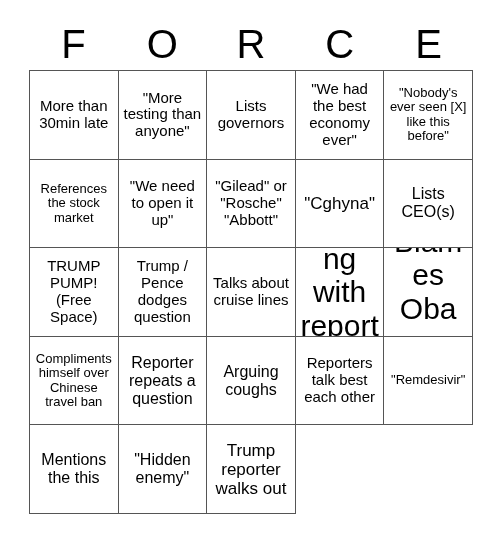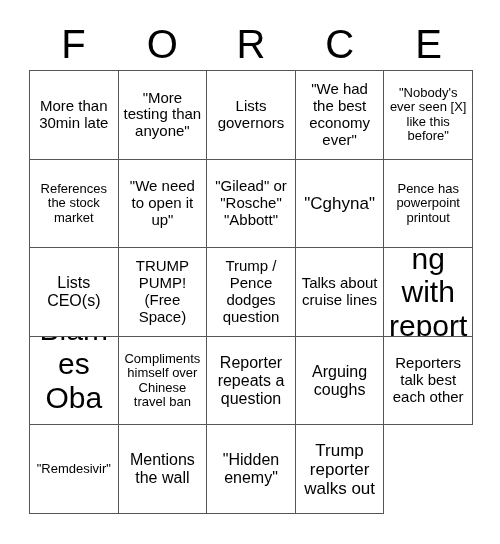--- a/index.html
+++ b/index.html
@@ -121,23 +121,20 @@
       <div class="bingo-cell">
         <span class="cell-text fs-md">"We need to open it up"</span>
       </div>
       <div class="bingo-cell">
         <span class="cell-text fs-md">"Gilead" or "Rosche" "Abbott"</span>
       </div>
       <div class="bingo-cell">
         <span class="cell-text fs-lg">"Cghyna"</span>
       </div>
       <div class="bingo-cell">
-        <span class="cell-text fs-sm">Pence has powerpoint printout</span>
-      </div>
-      <div class="bingo-cell">
         <span class="cell-text fs-xl">Lists CEO(s)</span>
       </div>
       <div class="bingo-cell">
         <span class="cell-text fs-md">TRUMP PUMP! (Free Space)</span>
       </div>
       <div class="bingo-cell">
         <span class="cell-text fs-md">Trump / Pence dodges question</span>
       </div>
       <div class="bingo-cell">
         <span class="cell-text fs-md">Talks about cruise lines</span>
@@ -157,21 +154,21 @@
       <div class="bingo-cell">
         <span class="cell-text fs-xl">Arguing coughs</span>
       </div>
       <div class="bingo-cell">
         <span class="cell-text fs-md">Reporters talk best each other</span>
       </div>
       <div class="bingo-cell">
         <span class="cell-text fs-xs">"Remdesivir"</span>
       </div>
       <div class="bingo-cell">
-        <span class="cell-text fs-xl">Mentions the wall</span>
+        <span class="cell-text fs-xl">Mentions the this</span>
       </div>
       <div class="bingo-cell">
         <span class="cell-text fs-xl">"Hidden enemy"</span>
       </div>
       <div class="bingo-cell">
         <span class="cell-text fs-lg">Trump reporter walks out</span>
       </div>
     </div>
 
 </div>

